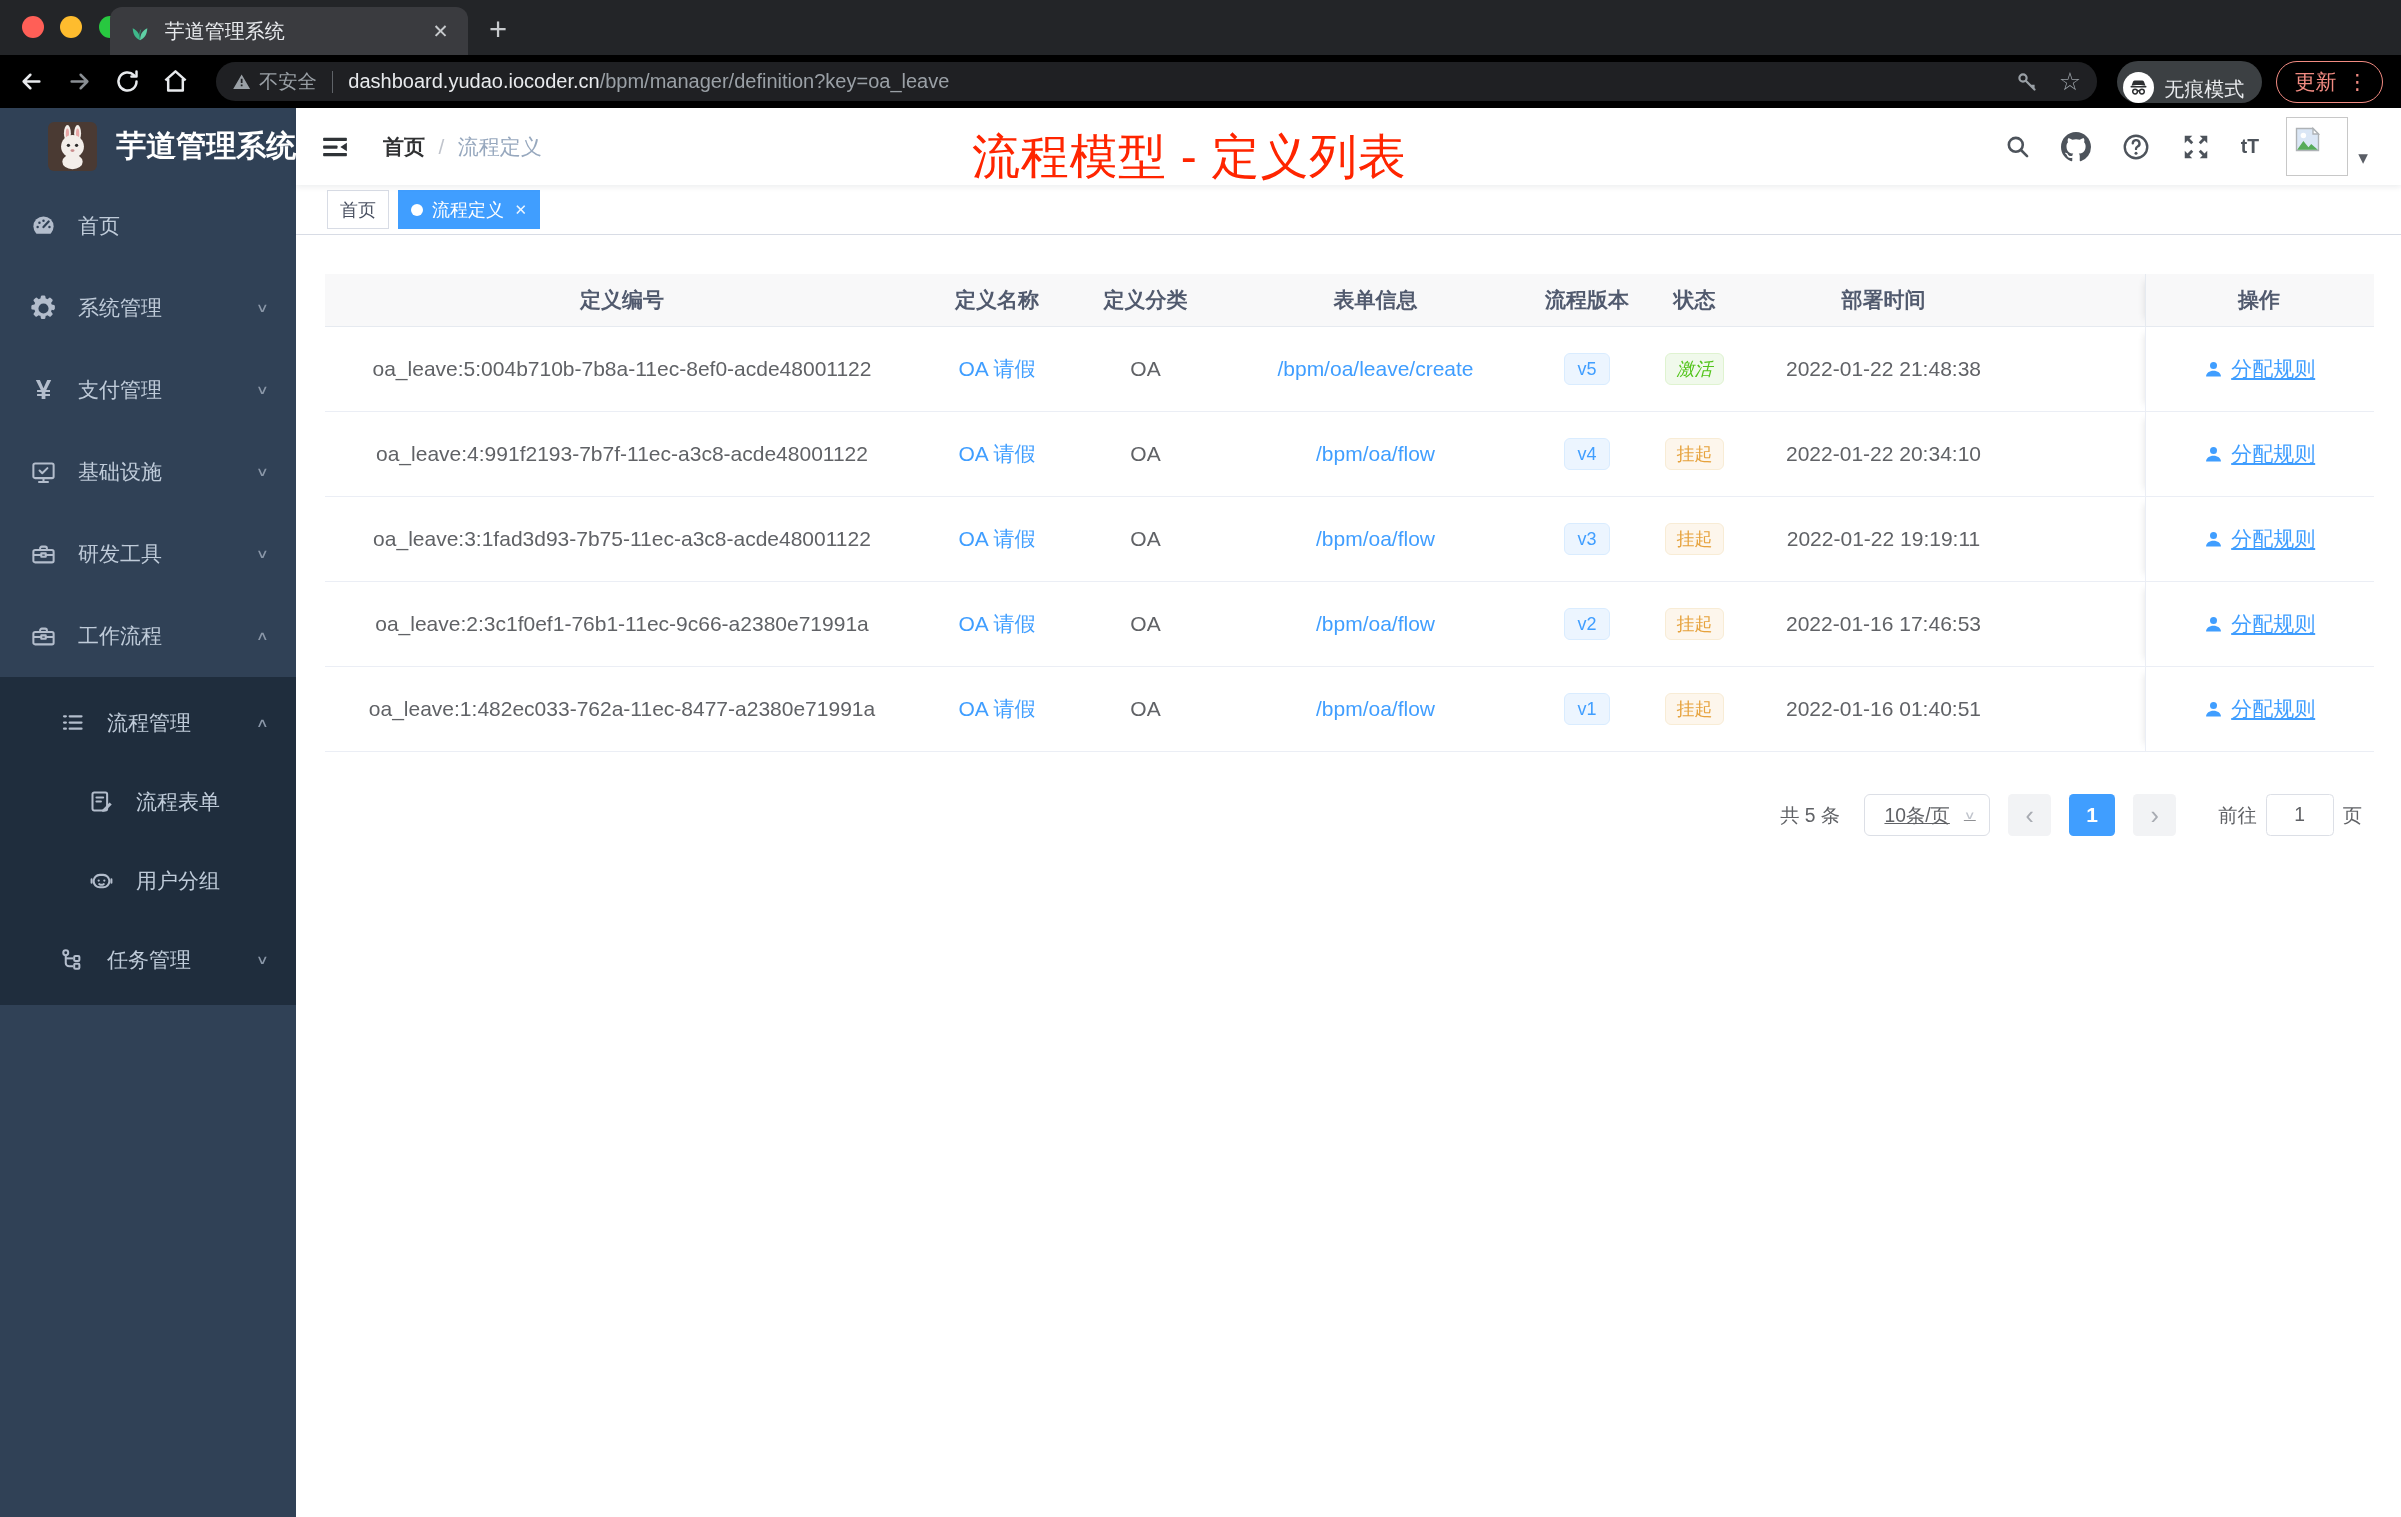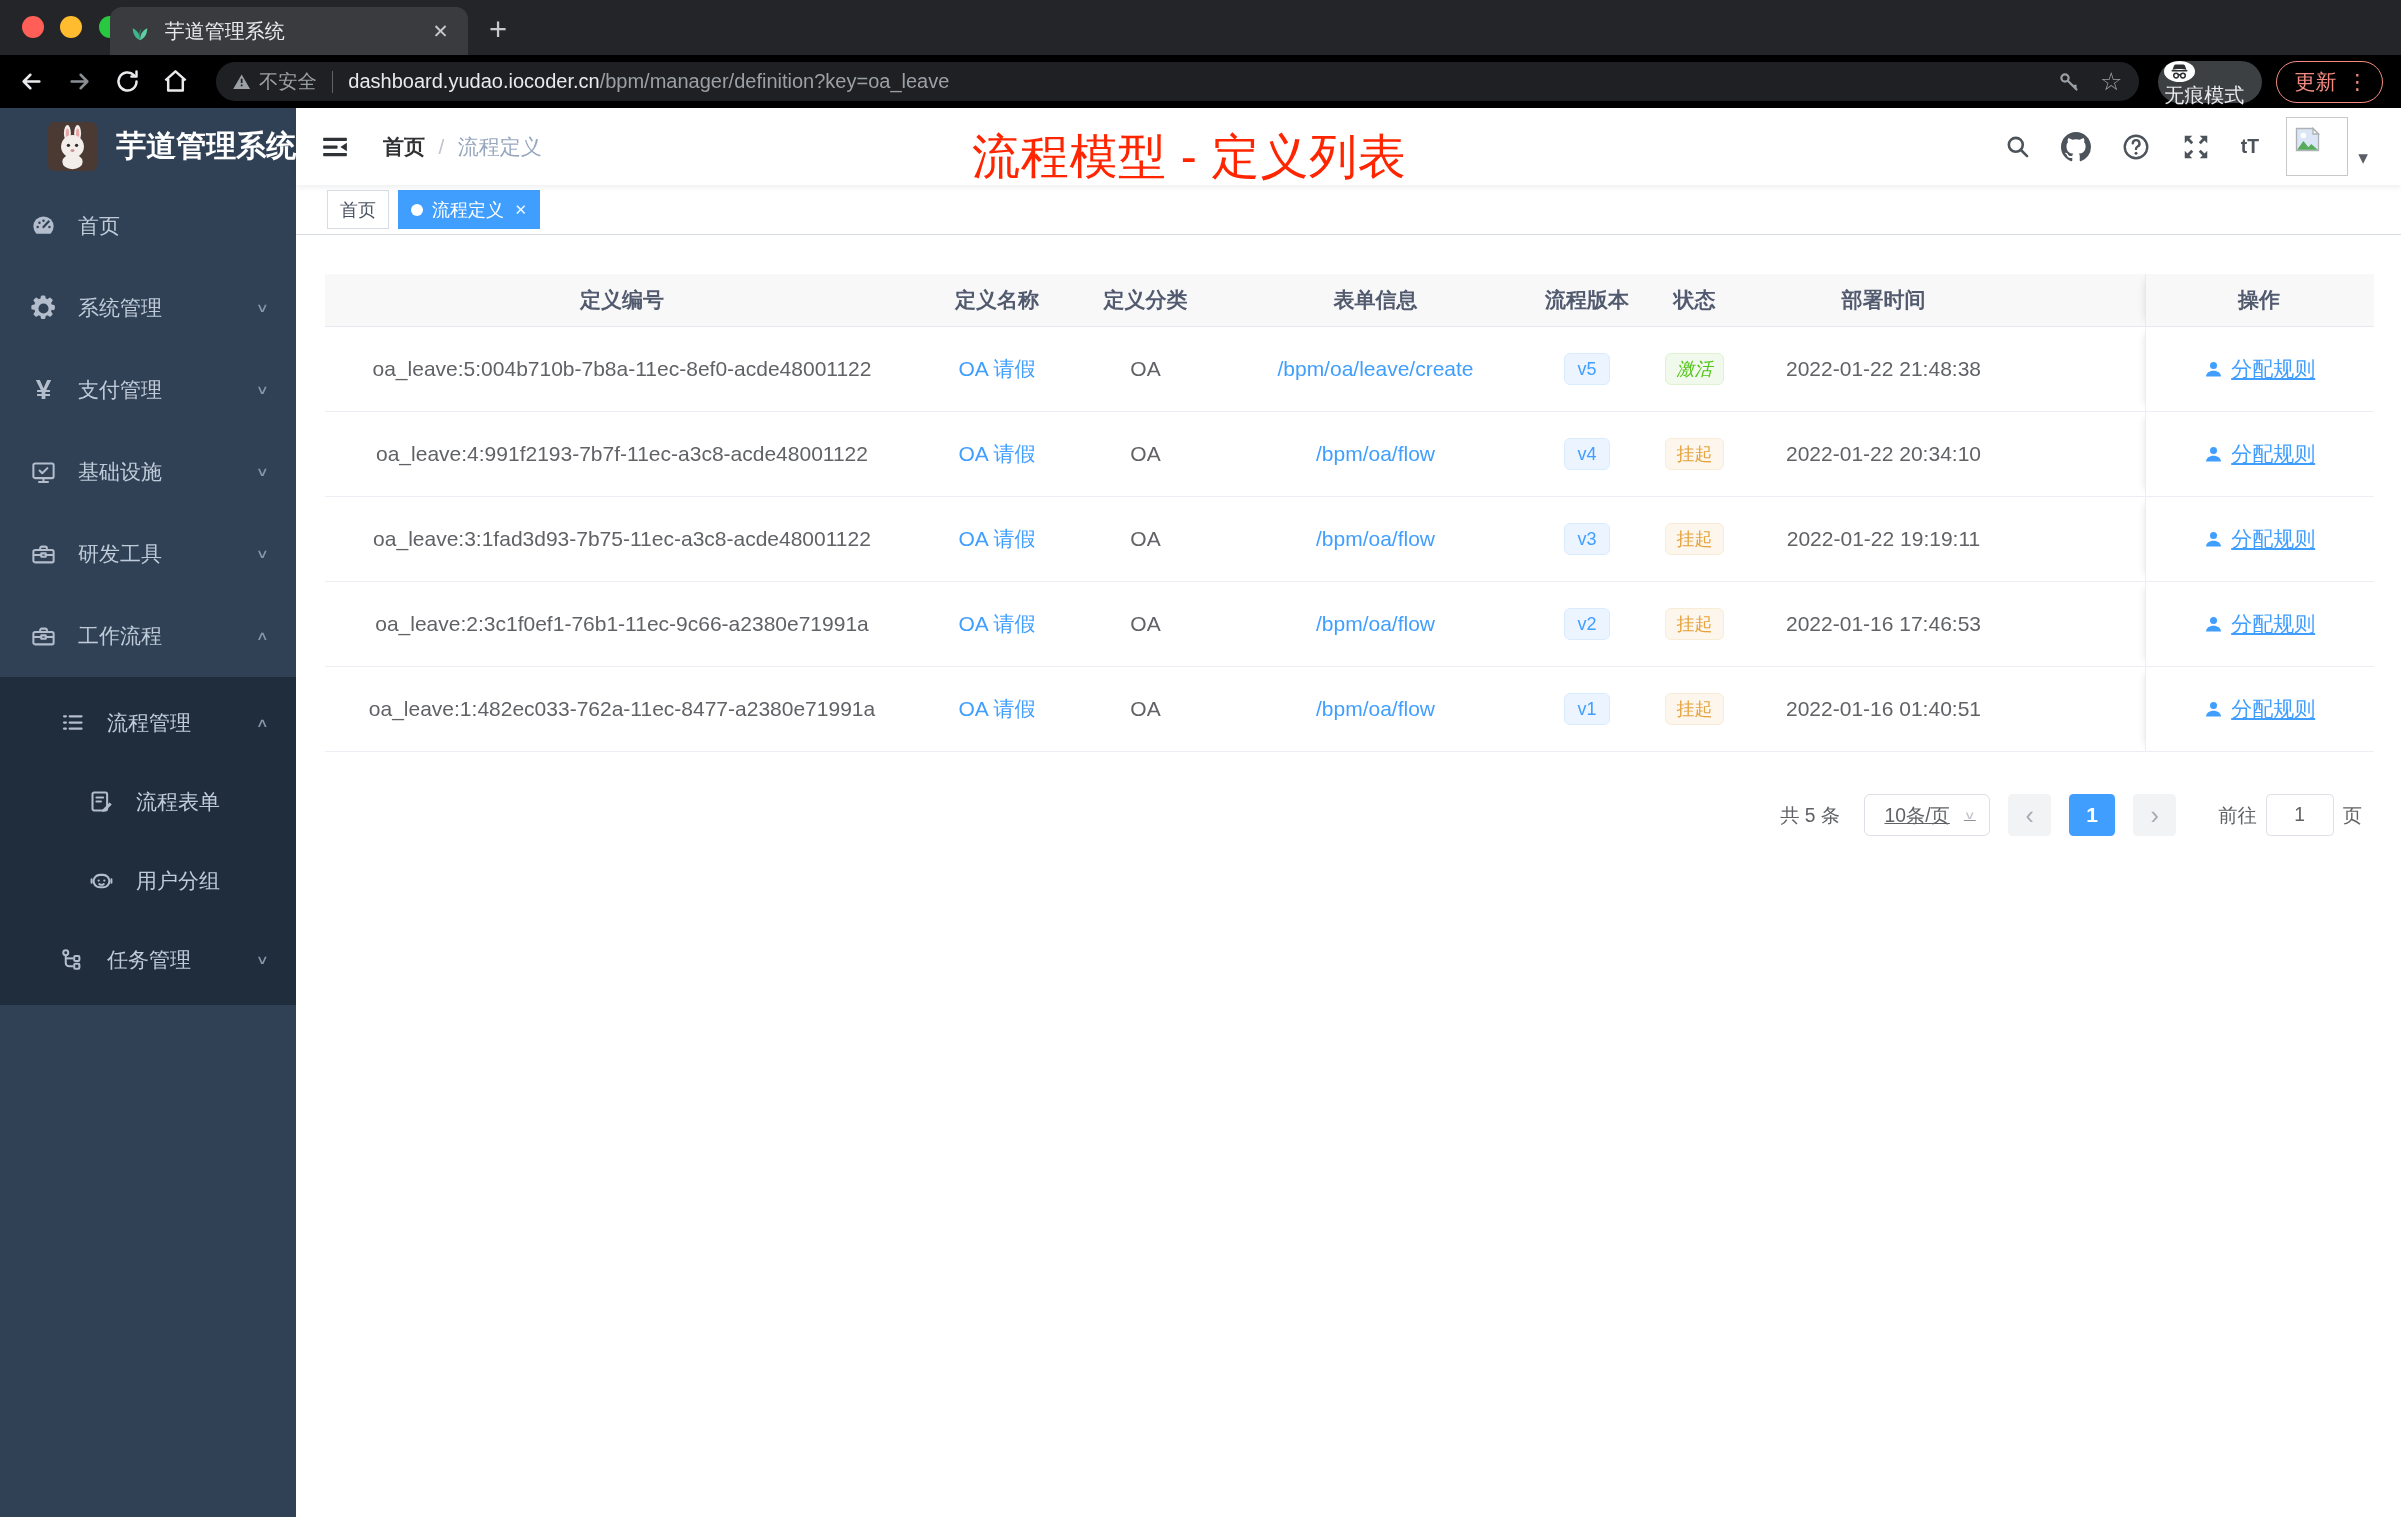--- a/index.html
+++ b/index.html
@@ -22,22 +22,22 @@
   .chrome-toolbar { height:53px; background:#000000; display:flex; align-items:center; padding:0 18px; }
   .nav-ico { width:27px; height:27px; margin-right:21px; flex:0 0 auto; }
   .omnibox { flex:1; height:39px; background:#1f2023; border-radius:19.3px; margin:0 19.3px 0 6px;
     display:flex; align-items:center; padding:0 16.3px; min-width:0; }
   .omni-warn { width:19.3px; height:19.3px; margin-right:7.4px; flex:0 0 auto; }
   .omni-sec { color:#9aa0a6; font-size:19.3px; white-space:nowrap; }
   .omni-div { width:1.5px; height:22px; background:#5f6368; margin:0 15px; }
   .omni-url { font-size:20px; white-space:nowrap; overflow:hidden; flex:1; min-width:0; }
   .omni-host { color:#e8eaed; } .omni-path { color:#9aa0a6; }
   .omni-right { display:flex; align-items:center; gap:19.3px; margin-left:12px; }
-  .incog-pill { height:42px; background:#3c4043; border-radius:21px; display:flex; align-items:flex-start;
-    padding:0 18px 0 6px; margin-right:13.4px;flex-direction:column; }
+  .incog-pill { height:42px; background:#3c4043; border-radius:21px; display:flex; align-items:flex-end;
+    padding:0 18px 0 6px; margin-right:13.4px; }
   .incog-circle { width:31px; height:31px; background:#fff; border-radius:50%; display:flex;
     align-items:center; justify-content:center; margin-right:10.4px; }
   .incog-circle svg { width:21px; height:21px; }
   .incog-label { color:#e8eaed; font-size:20px; white-space:nowrap; }
   .update-pill { height:42px; border:1.5px solid #f28b82; border-radius:21px; display:flex; align-items:center;
     padding:0 13.4px 0 18px; color:#f28b82;text-align:right; }
   .update-label { font-size:21px; } .update-dots { font-size:21px; margin-left:10.4px; letter-spacing:0.7px; }
 
   
   .app { display:flex; height:1409px; }

